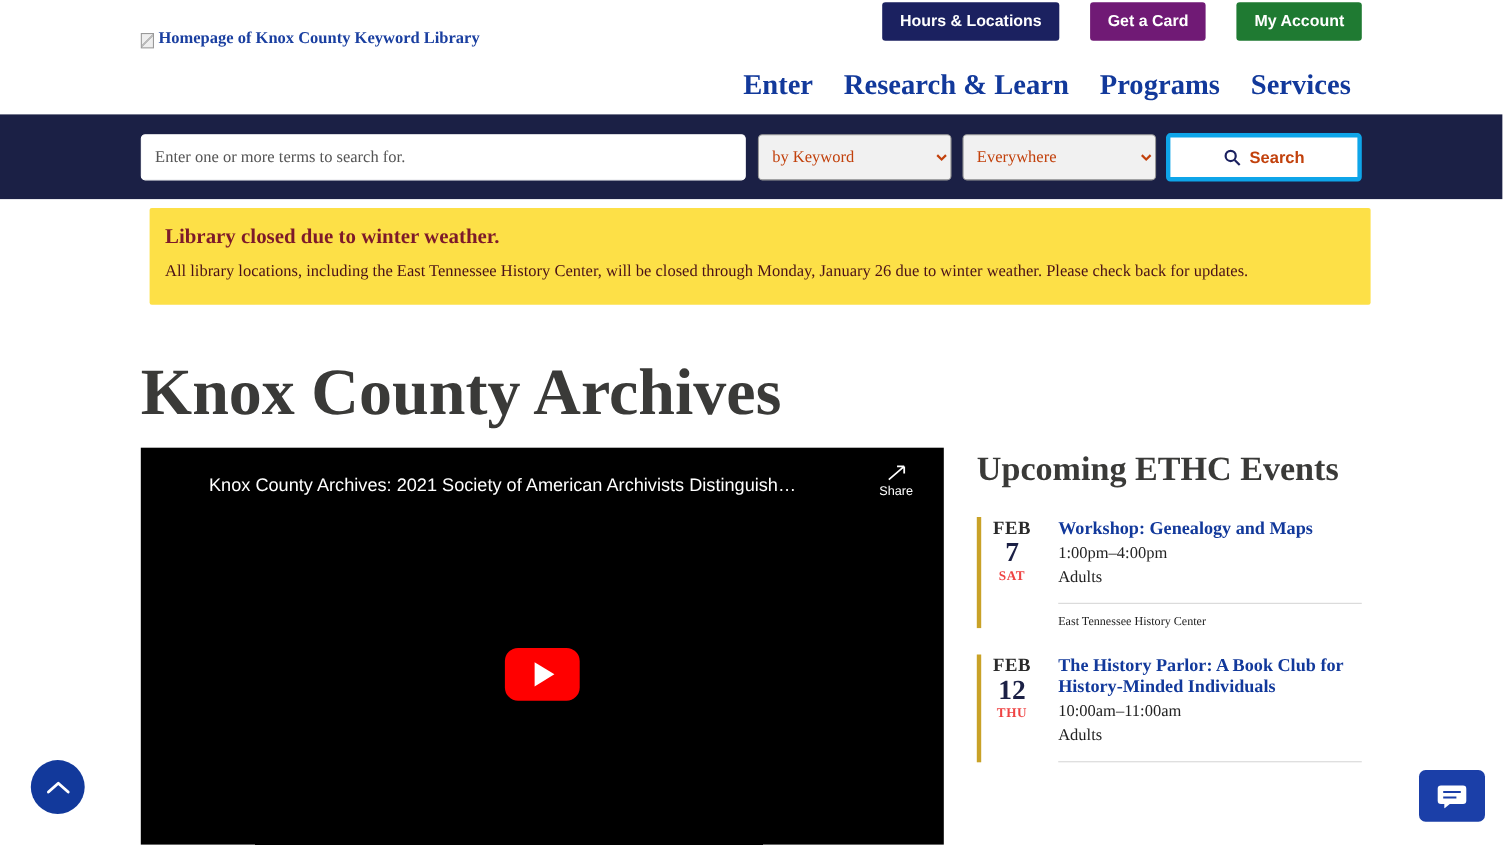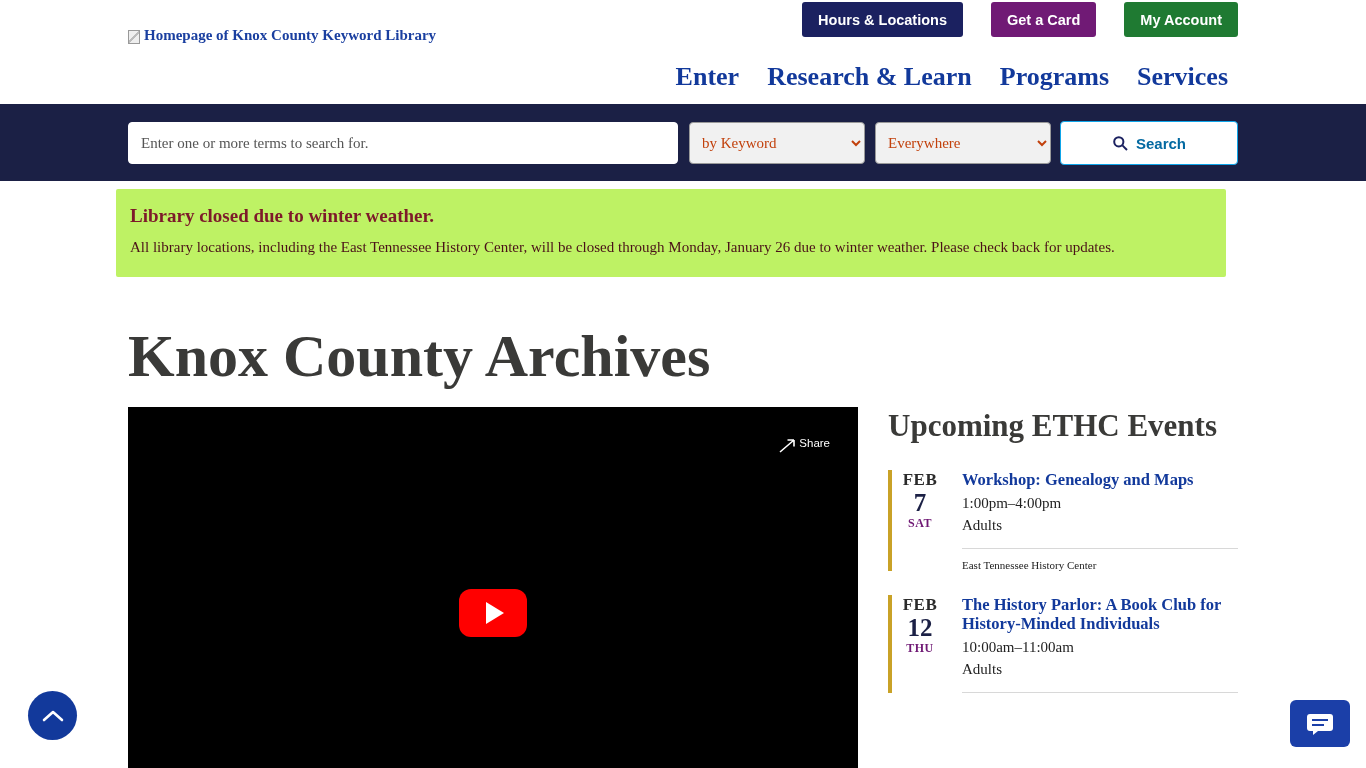--- a/index.html
+++ b/index.html
@@ -75,31 +75,31 @@
     position: absolute; height: 42px; border: 1px solid #999; border-radius: 4px;
     background: #f1f1f1;
     font-family: "Liberation Serif", serif; font-size: 15px; color: #c2410c;
     padding: 0 8px;
     appearance: auto;
   }
   .sel-keyword { left: 689px; top: 122px; width: 176px; }
   .sel-where   { left: 875px; top: 122px; width: 176px; }
   .search-btn {
     position: absolute; left: 1060px; top: 121px; width: 178px; height: 44px;
-    background: #ffffff; border: 1px solid #0ea5e9; border-radius: 4px;
+    background: #ffffff; border: 4px solid #0ea5e9; border-radius: 4px;
     display: flex; align-items: center; justify-content: center; gap: 8px;
     cursor: pointer;
     font-family: "Liberation Sans", sans-serif; font-size: 15px; font-weight: bold;
-    color: #0369a1;
+    color: #c2410c;
   }
 
   
   .alert {
-    position: absolute; left: 116px; top: 189px; width: 1110px; height: 88px;
-    background: #bef264; border-radius: 2px;
+    position: absolute; left: 136px; top: 189px; width: 1110px; height: 88px;
+    background: #fde047; border-radius: 2px;
     padding: 16px 14px;
   }
   .alert-title {
     font-family: "Liberation Serif", serif; font-size: 19px; font-weight: bold;
     color: #7d1a2a; margin: 0 0 10px 0;
   }
   .alert-text {
     font-family: "Liberation Serif", serif; font-size: 15px; color: #4a1118;
     margin: 0; line-height: 1.35;
   }
@@ -115,22 +115,22 @@
   .video {
     position: absolute; left: 128px; top: 407px; width: 730px; height: 361px;
     background: #000;
   }
   .video-title {
     position: absolute; left: 62px; top: 25px; width: 585px;
     font-family: "Liberation Sans", sans-serif; font-size: 16.5px; color: #fff;
     white-space: nowrap; overflow: hidden; text-overflow: ellipsis;
   }
   .video-share {
-    position: absolute; right: 28px; top: 30px;
-    display: flex; gap: 2px;
+    position: absolute; right: 28px; top: 14px;
+    display: flex; flex-direction: column; align-items: center; gap: 2px;
     color: #fff; cursor: pointer;
   }
   .video-share span {
     font-family: "Liberation Sans", sans-serif; font-size: 11.5px; color: #fff;
   }
   .yt-play {
     position: absolute; left: 50%; top: 57%; transform: translate(-50%,-50%);
     width: 68px; height: 48px; background: #f00; border-radius: 12px;
     display: flex; align-items: center; justify-content: center; cursor: pointer;
   }
@@ -155,21 +155,21 @@
   .ev-mon {
     font-family: "Liberation Serif", serif; font-size: 17px; font-weight: bold;
     color: #2b2b2b; letter-spacing: .5px;
   }
   .ev-day {
     font-family: "Liberation Serif", serif; font-size: 25px; font-weight: bold;
     color: #1b2045; line-height: 1.05;
   }
   .ev-dow {
     font-family: "Liberation Serif", serif; font-size: 12px; font-weight: bold;
-    color: #701a75; letter-spacing: .5px;
+    color: #ef4444; letter-spacing: .5px;
   }
   .ev-body { flex: 1; }
   .ev-title {
     font-family: "Liberation Serif", serif; font-size: 16.5px; font-weight: bold;
     color: #12399b; text-decoration: none; display: block; line-height: 1.18;
     cursor: pointer;
   }
   .ev-time, .ev-aud {
     font-family: "Liberation Serif", serif; font-size: 15px; color: #222;
     margin-top: 5px;
@@ -239,20 +239,21 @@
   </button>
 
   <div class="alert">
     <p class="alert-title">Library closed due to winter weather.</p>
     <p class="alert-text">All library locations, including the East Tennessee History Center, will be closed through Monday, January 26 due to winter weather. Please check back for updates.</p>
   </div>
 
   <h1 class="page-title">Knox County Archives</h1>
 
   <div class="video">
+    <div class="video-title">Knox County Archives: 2021 Society of American Archivists Distinguish…</div>
     <div class="video-share">
       <svg width="20" height="18" viewBox="0 0 20 18">
         <path d="M3 15 L17 3 M17 3 L10.5 3 M17 3 L17 9.5" fill="none" stroke="#ffffff" stroke-width="1.6"></path>
       </svg>
       <span>Share</span>
     </div>
     <div class="yt-play"></div>
   </div>
 
   <div class="events">

